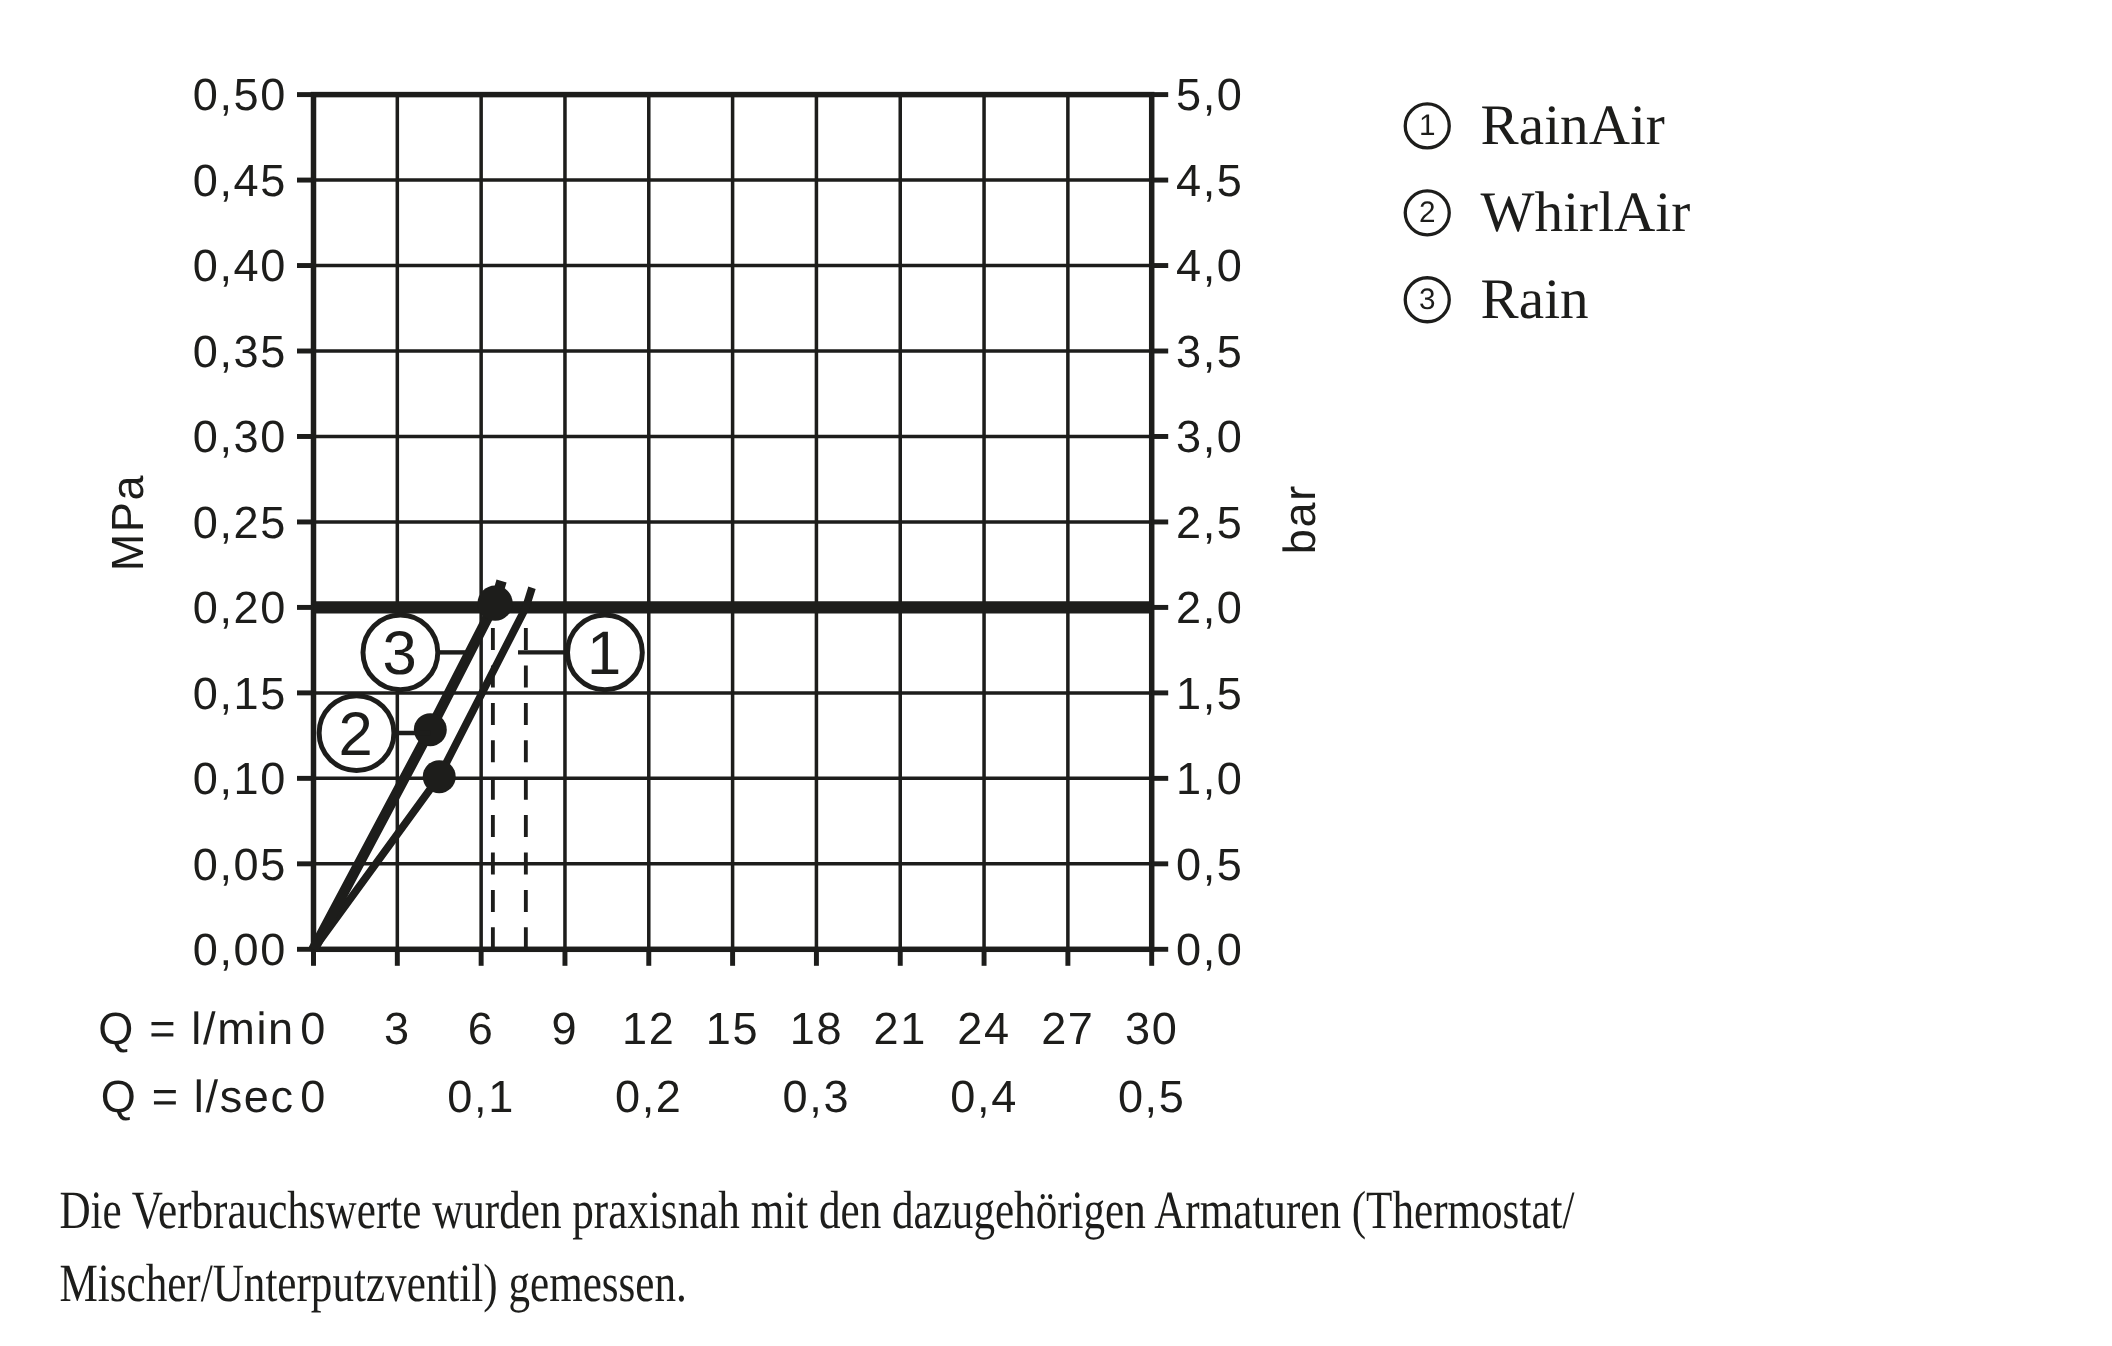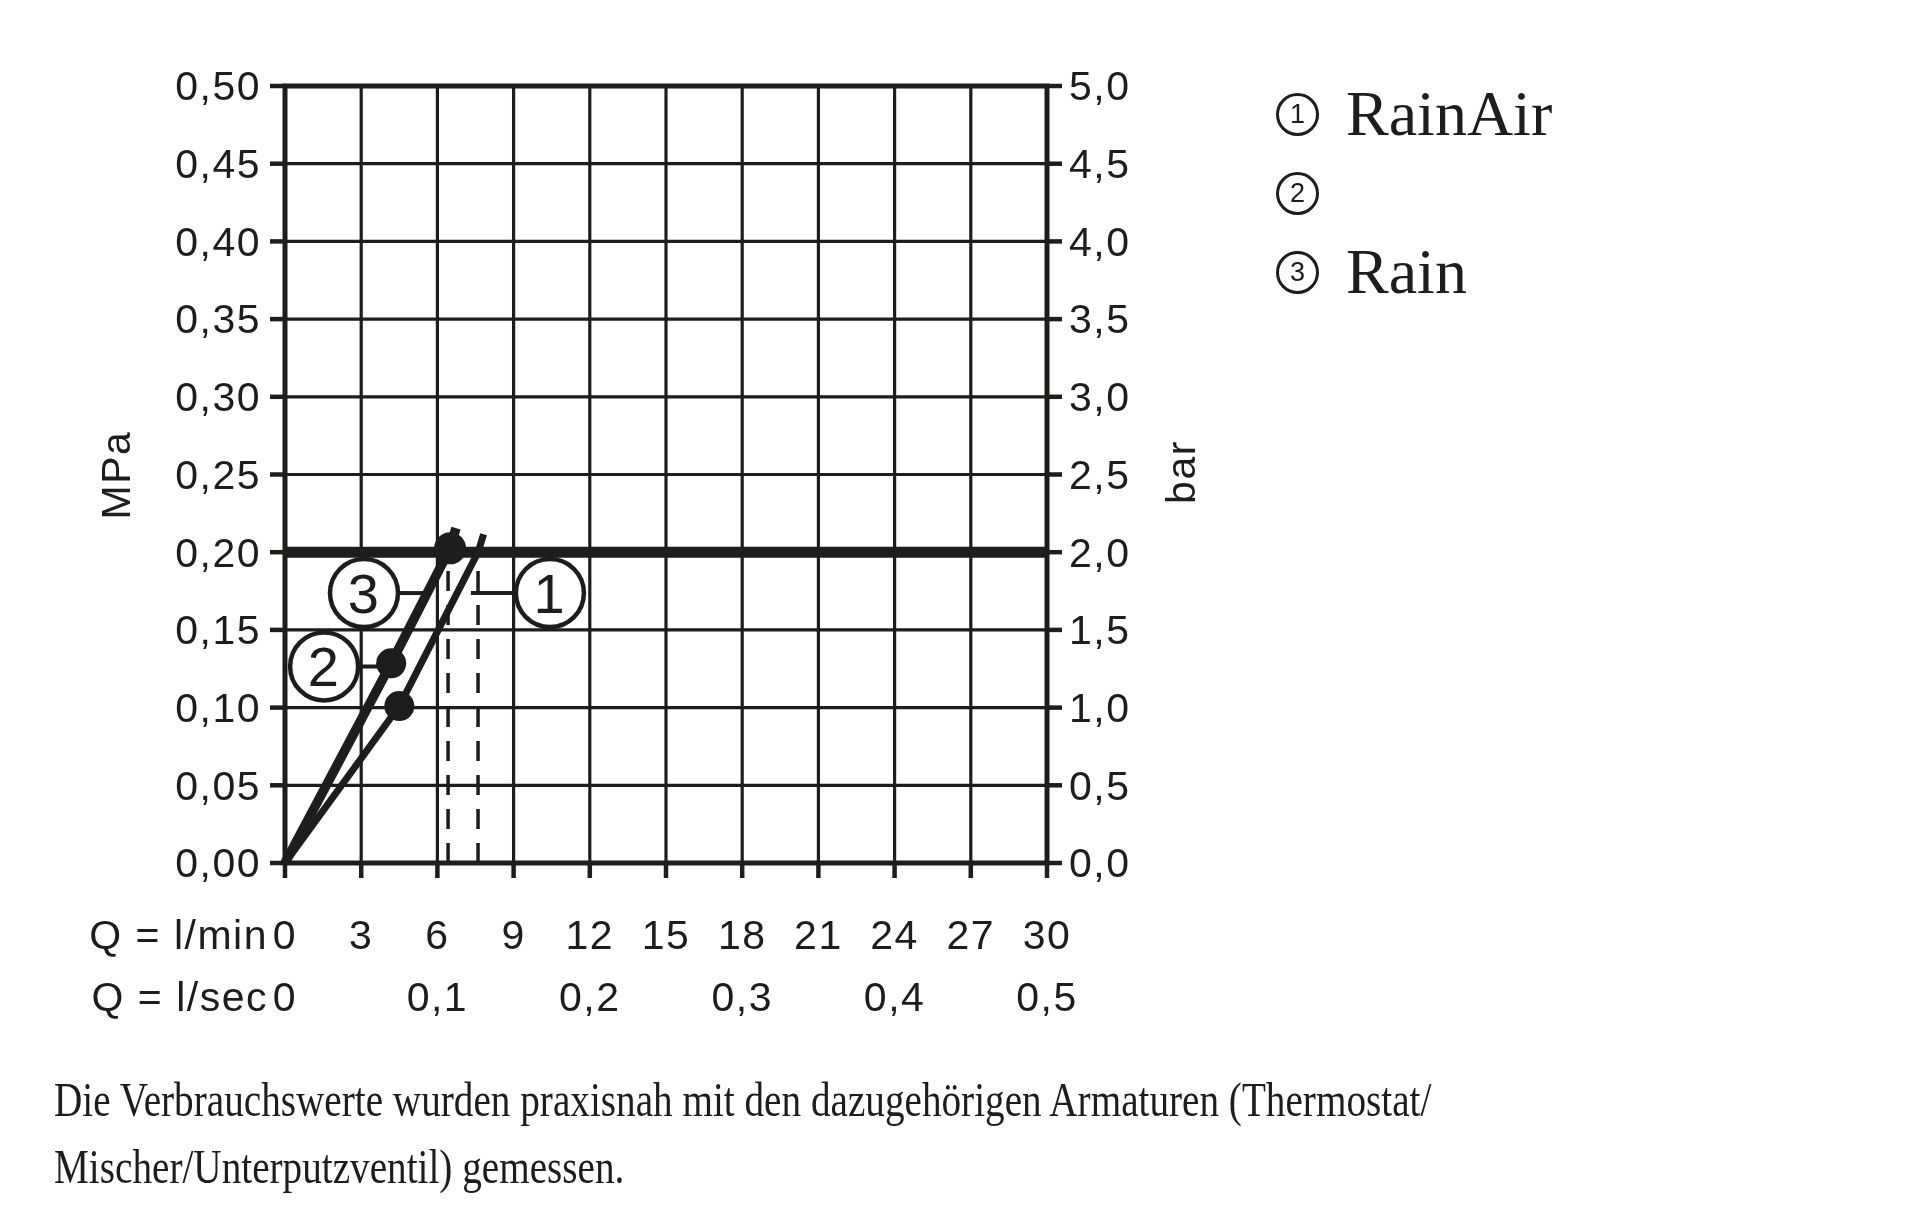--- a/index.html
+++ b/index.html
@@ -5,21 +5,21 @@
   html,body{margin:0;padding:0;background:#fff;}
   body{width:1920px;height:1224px;position:relative;overflow:hidden;
        font-family:"Liberation Sans",sans-serif;}
   #chart{position:absolute;left:0;top:0;width:1920px;height:1224px;}
   .legend{position:absolute;left:1276px;top:88px;}
   .legend-item{display:flex;align-items:center;height:52px;margin-bottom:27px;}
   .legend-num{flex:none;width:37px;height:37px;border:3px solid #1d1d1b;border-radius:50%;
       display:flex;align-items:center;justify-content:center;
       font-size:27px;color:#1d1d1b;font-family:"Liberation Sans",sans-serif;}
   .legend-label{margin-left:27px;font-family:"Liberation Serif",serif;
-      font-size:64px;color:#1d1d1b;white-space:nowrap;}
+      font-size:52px;color:#1d1d1b;white-space:nowrap;}
   .caption{position:absolute;left:54px;top:1066px;color:#1d1d1b;
       font-family:"Liberation Serif",serif;font-size:49px;line-height:67px;
       transform:scaleX(0.80);transform-origin:left top;white-space:nowrap;}
 </style>
 </head>
 <body>
 
 <svg id="chart" viewBox="0 0 1920 1224" xmlns="http://www.w3.org/2000/svg">
     <line x1="361.2" y1="863" x2="361.2" y2="86" stroke="#1d1d1b" stroke-width="3.2"></line>
     <line x1="437.4" y1="863" x2="437.4" y2="86" stroke="#1d1d1b" stroke-width="3.2"></line>
@@ -135,20 +135,21 @@
     <text x="363.99399999999997" y="613.0702" fill="#1d1d1b" font-size="56" text-anchor="middle" font-family="&quot;Liberation Sans&quot;, sans-serif" letter-spacing="1.5">3</text>
   </svg>
 
 <div class="legend">
   <div class="legend-item">
     <span class="legend-num">1</span>
     <span class="legend-label">RainAir</span>
   </div>
   <div class="legend-item">
     <span class="legend-num">2</span>
+    <span class="legend-label">WhirlAir</span>
   </div>
   <div class="legend-item">
     <span class="legend-num">3</span>
     <span class="legend-label">Rain</span>
   </div>
 </div>
 
 <div class="caption">
   <div>Die Verbrauchswerte wurden praxisnah mit den dazugehörigen Armaturen (Thermostat/</div>
   <div>Mischer/Unterputzventil) gemessen.</div>

